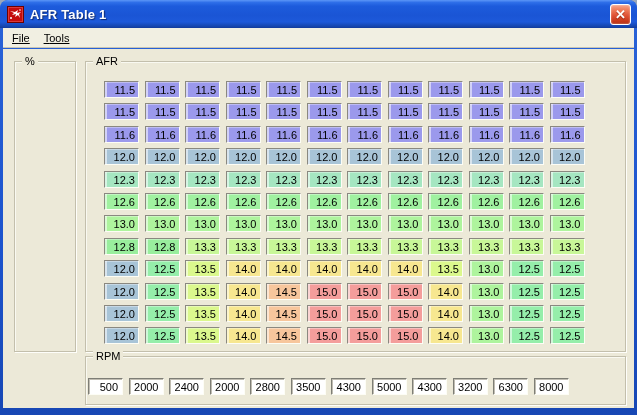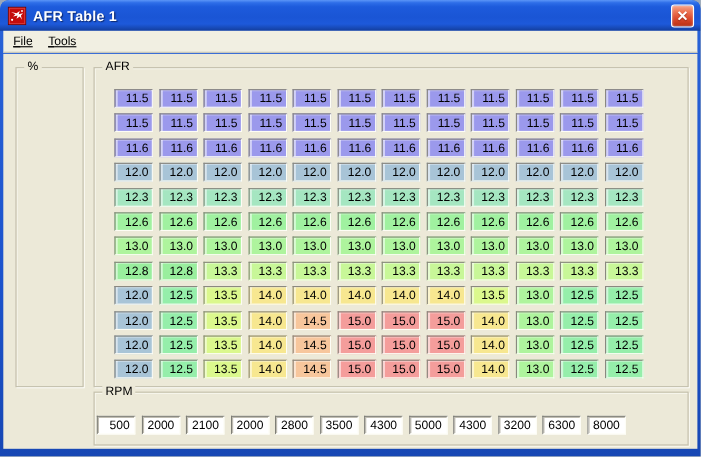--- a/index.html
+++ b/index.html
@@ -271,21 +271,21 @@
           <div class="cell" style="background-color: rgb(149, 238, 170);">12.5</div>
           <div class="cell" style="background-color: rgb(149, 238, 170);">12.5</div>
         </div>
     </div>
 
     <div class="groupbox rpm-group">
       <span class="group-label">RPM</span>
       <div class="rpm-row" id="rpm-fields">
           <div class="field">500</div>
           <div class="field">2000</div>
-          <div class="field">2100</div>
+          <div class="field">2400</div>
           <div class="field">2000</div>
           <div class="field">2800</div>
           <div class="field">3500</div>
           <div class="field">4300</div>
           <div class="field">5000</div>
           <div class="field">4300</div>
           <div class="field">3200</div>
           <div class="field">6300</div>
           <div class="field">8000</div>
         </div>

